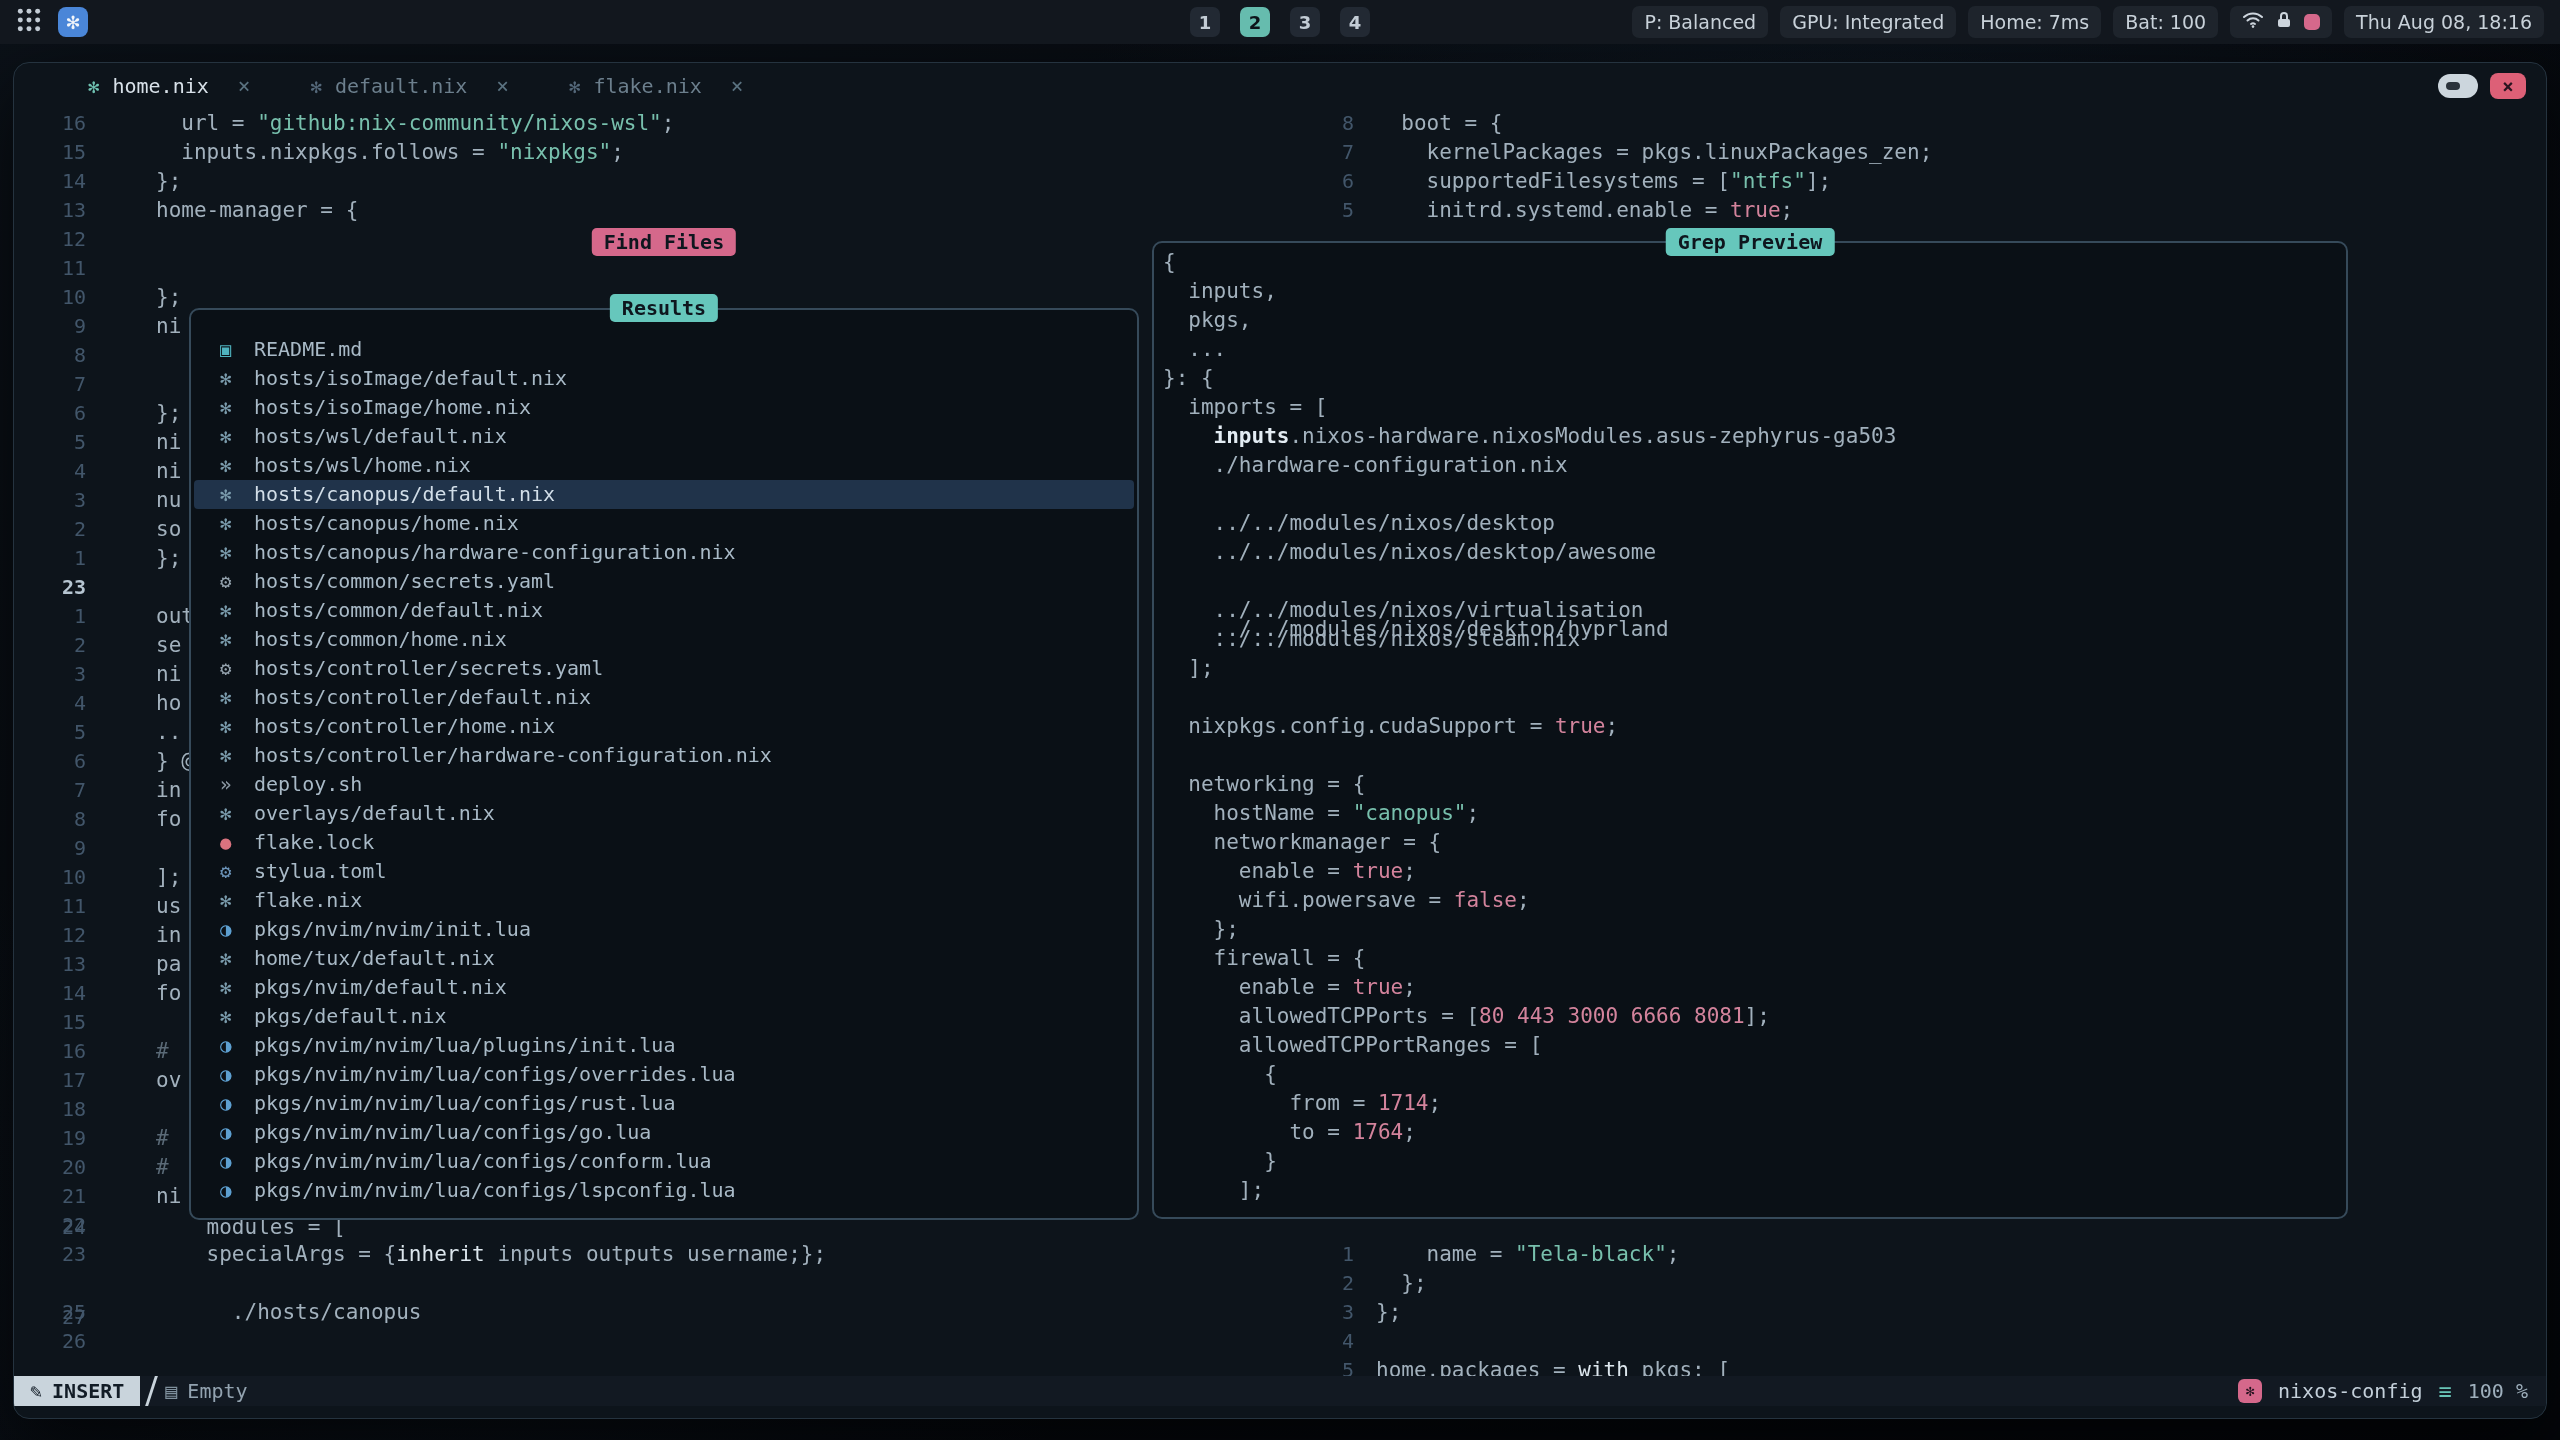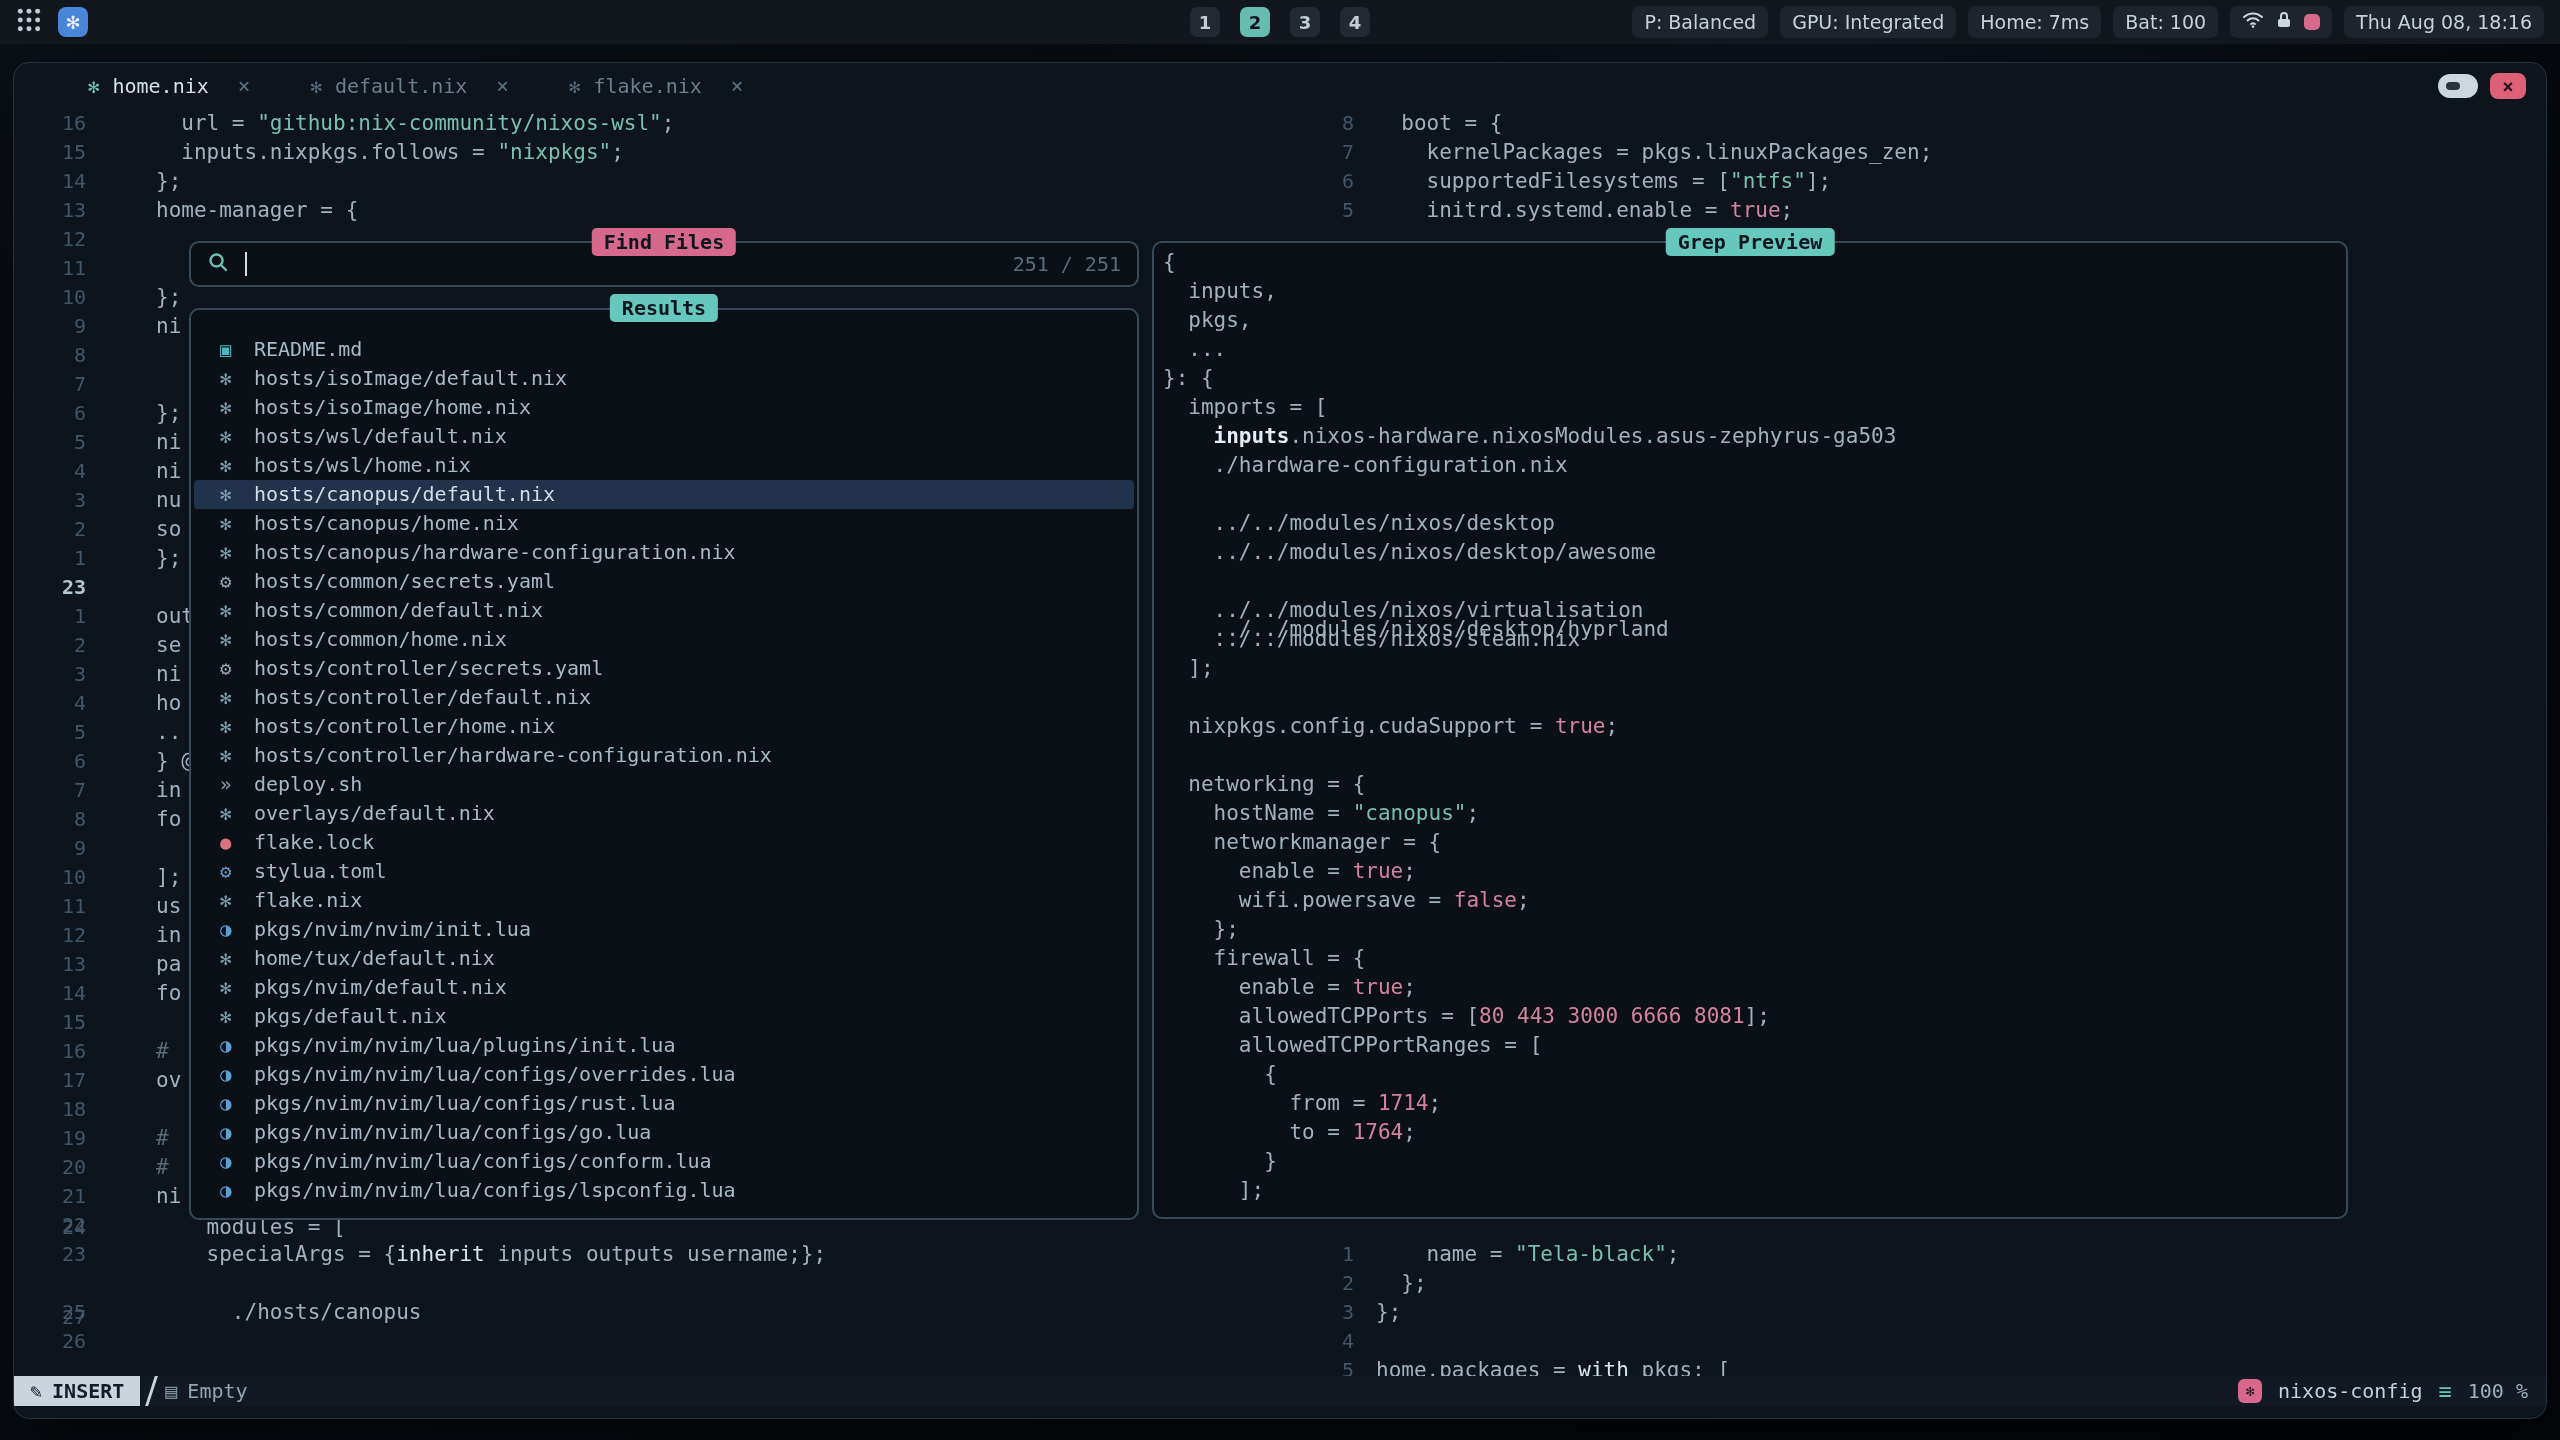--- a/index.html
+++ b/index.html
@@ -215,30 +215,20 @@
     </div>
   <div id="right-bottom-rows">
       <div class="erow" style="top: 0px;"><span class="gut">1</span><span class="code"><span class="seg-p">    name = </span><span class="seg-s">"Tela-black"</span><span class="seg-p">;</span></span></div>
       <div class="erow" style="top: 29px;"><span class="gut">2</span><span class="code"><span class="seg-p">  };</span></span></div>
       <div class="erow" style="top: 58px;"><span class="gut">3</span><span class="code"><span class="seg-p">};</span></span></div>
       <div class="erow" style="top: 87px;"><span class="gut">4</span><span class="code"></span></div>
       <div class="erow" style="top: 116px;"><span class="gut">5</span><span class="code"><span class="seg-p">home.packages = </span><span class="seg-w">with</span><span class="seg-p"> pkgs; [</span></span></div>
     </div>
 
   <span class="popup-title t-find">Find Files</span>
-  <div class="pbox prompt-box">
-    <span>
-      <svg width="22" height="22" viewBox="0 0 22 22" fill="none" stroke="#6fc1b1" stroke-width="2.4" stroke-linecap="round">
-          <circle cx="9.5" cy="9.5" r="6"></circle>
-          <path d="M14 14l5 5"></path>
-        </svg>
-    </span>
-    <span class="cursorbar"></span>
-    <span class="fcount">251 / 251</span>
-  </div>
 
   <span class="popup-title t-results">Results</span>
   <div class="pbox results-box">
     <div class="fitems" id="finder-list">
         <div class="fitem" style="top: 0px;"><span class="ficon" style="color: rgb(79, 179, 191);">▣</span><span>README.md</span></div>
         <div class="fitem" style="top: 29px;"><span class="ficon" style="color: rgb(123, 156, 173);">✻</span><span>hosts/isoImage/default.nix</span></div>
         <div class="fitem" style="top: 58px;"><span class="ficon" style="color: rgb(123, 156, 173);">✻</span><span>hosts/isoImage/home.nix</span></div>
         <div class="fitem" style="top: 87px;"><span class="ficon" style="color: rgb(123, 156, 173);">✻</span><span>hosts/wsl/default.nix</span></div>
         <div class="fitem" style="top: 116px;"><span class="ficon" style="color: rgb(123, 156, 173);">✻</span><span>hosts/wsl/home.nix</span></div>
         <div class="fitem selected" style="top: 145px;"><span class="ficon" style="color: rgb(123, 156, 173);">✻</span><span>hosts/canopus/default.nix</span></div>

